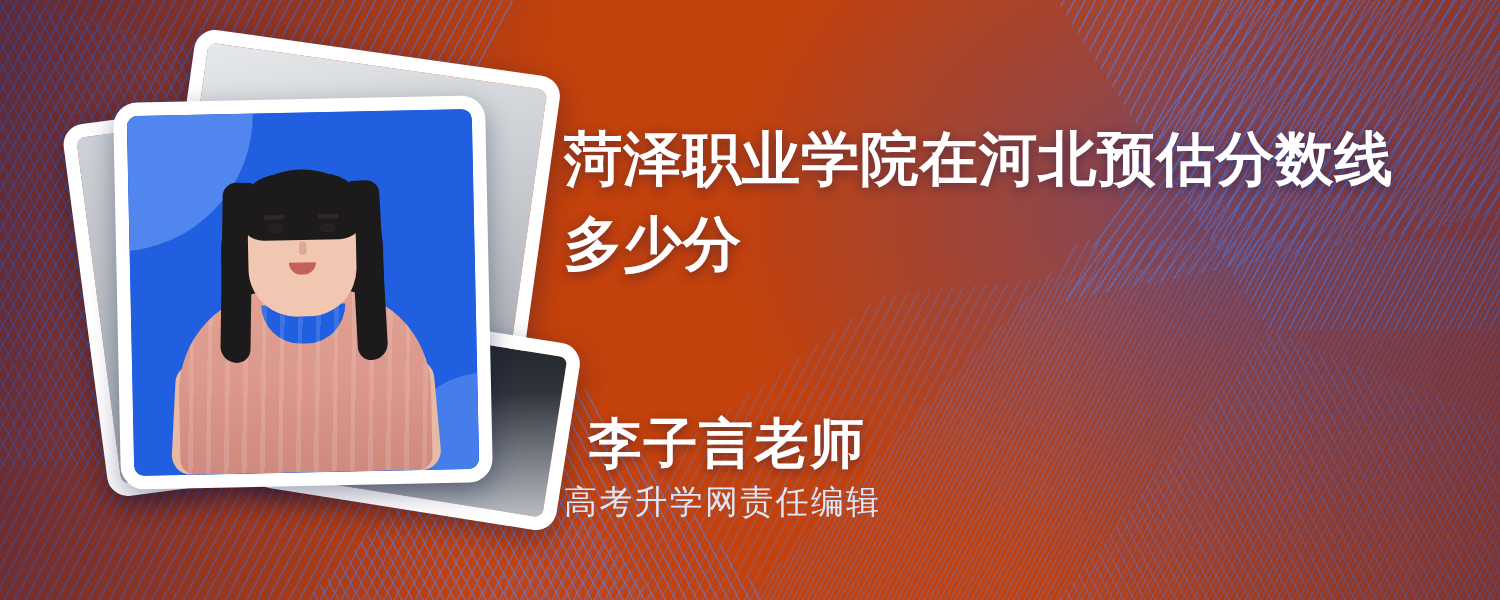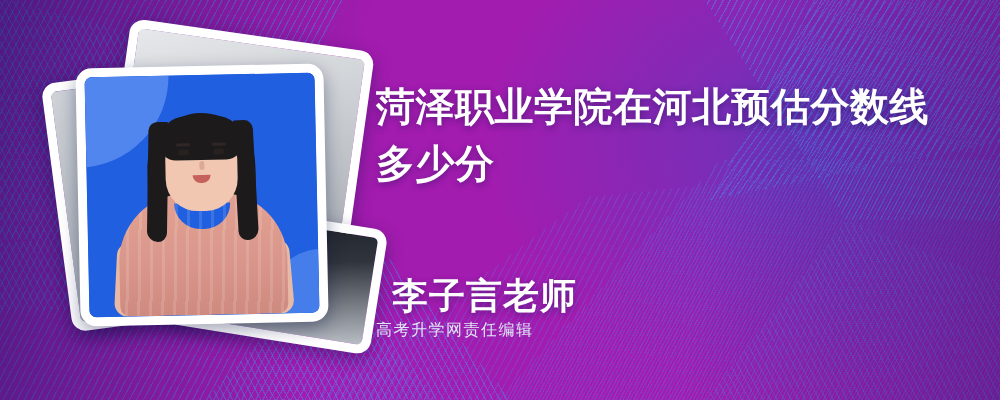--- a/index.html
+++ b/index.html
@@ -3,21 +3,21 @@
 <meta charset="utf-8">
 <style>
   html,body{margin:0;padding:0;}
   body{
     width:1000px;height:400px;overflow:hidden;
     font-family:"Liberation Sans","DejaVu Sans",sans-serif;
     background:#16287e;
   }
   #banner{
     position:relative;width:1000px;height:400px;overflow:hidden;
-    background:#a21caf;
+    background:#c2410c;
   }
 
   
   .bg-layer{position:absolute;inset:0;pointer-events:none;}
 
   
   .chev{
     position:absolute;
     background:
       repeating-linear-gradient(var(--ang,135deg),
@@ -174,21 +174,21 @@
     letter-spacing:.5px;
     text-shadow:0 2px 7px rgba(8,18,70,.45);
   }
   #byline{
     position:absolute;left:16px;top:272px;
     color:#ffffff;font-size:36px;font-weight:bold;letter-spacing:1px;
     text-shadow:0 2px 6px rgba(8,18,70,.4);
   }
   #byrole{
     position:absolute;left:0px;top:320px;
-    color:#dfe6f7;font-size:16px;font-weight:normal;letter-spacing:1.5px;
+    color:#dfe6f7;font-size:22px;font-weight:normal;letter-spacing:1.5px;
   }
 </style>
 </head>
 <body>
 
 <div id="banner">
 
   <div class="bg-layer">
     <div class="glow"></div>
     <div class="chev tl-a"></div>

